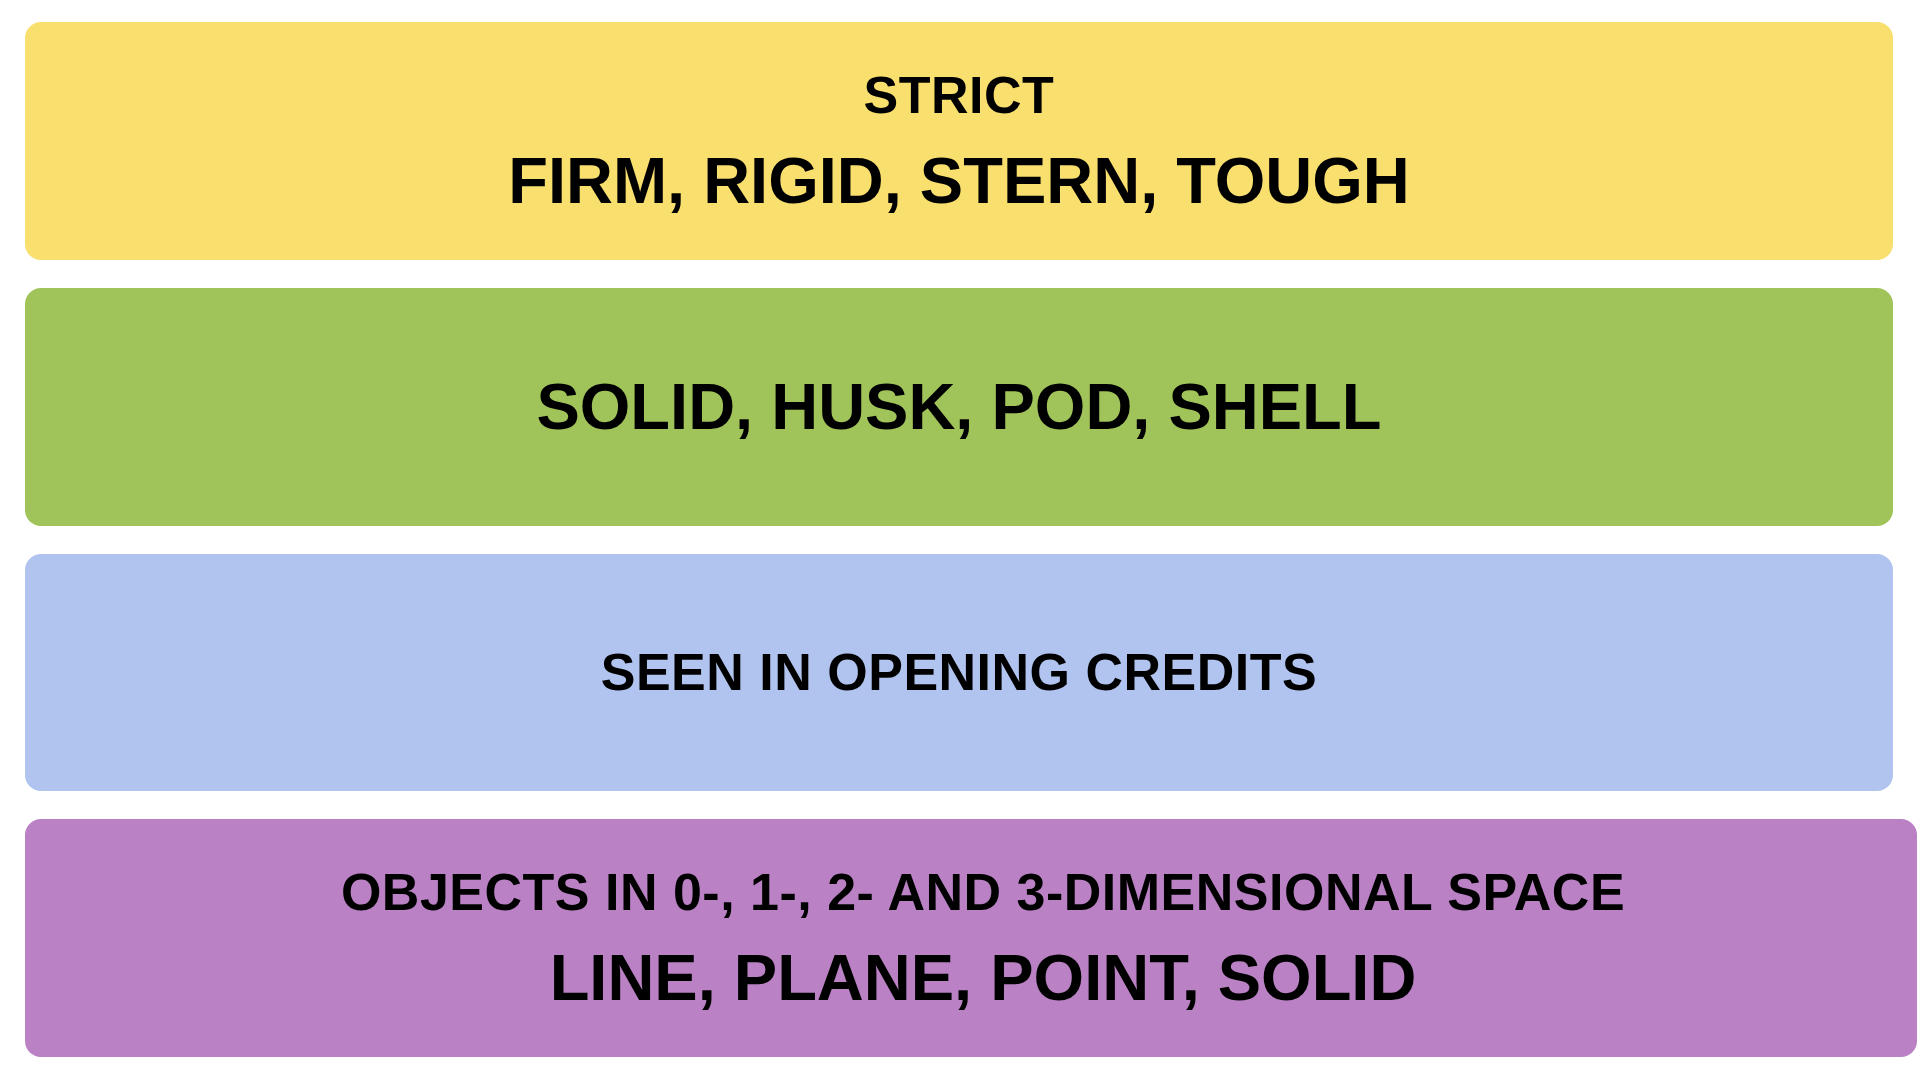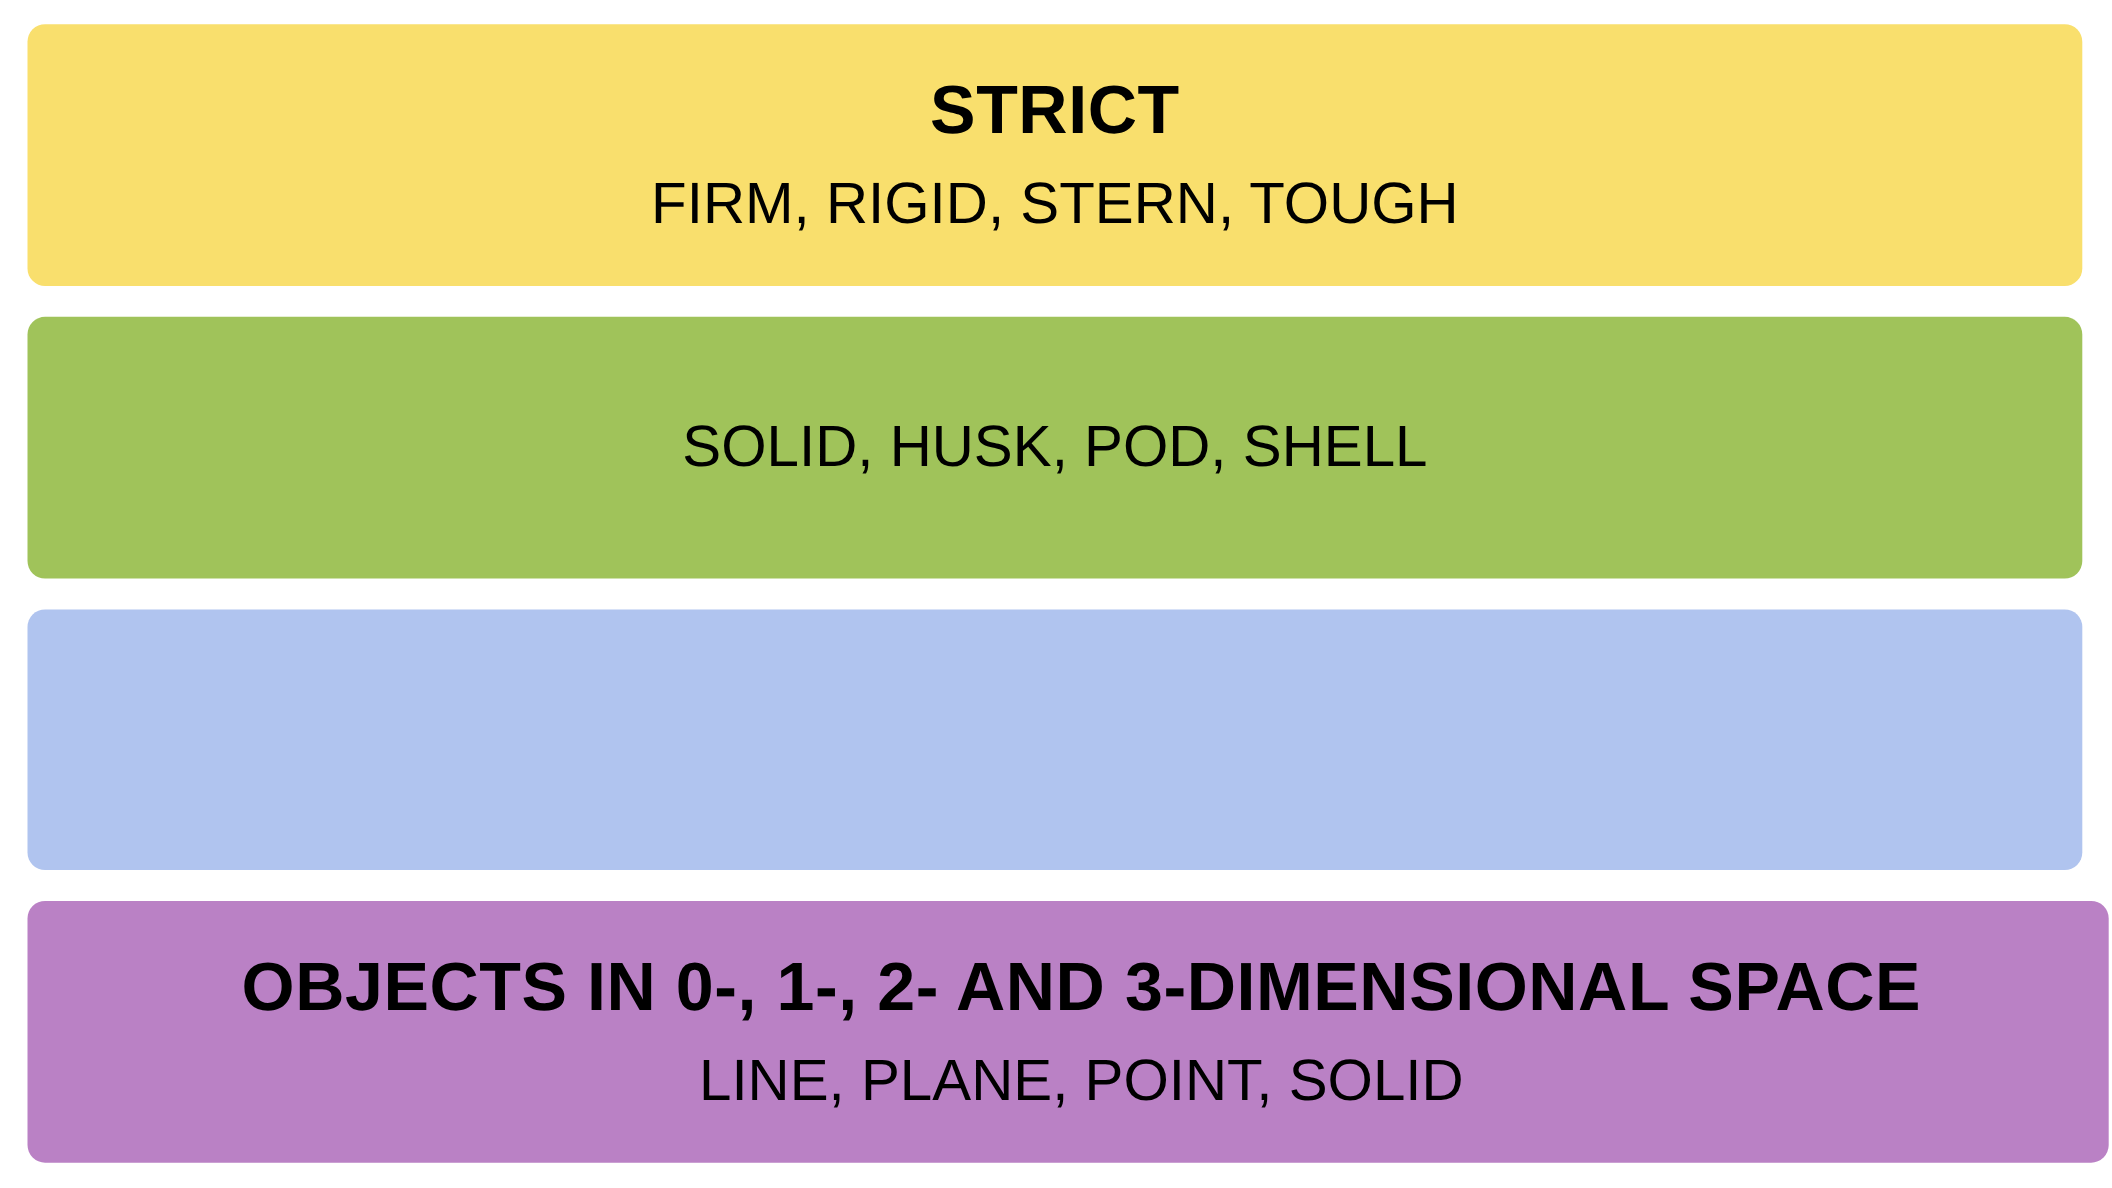--- a/index.html
+++ b/index.html
@@ -26,49 +26,50 @@
     border-radius: 16px;
     display: flex;
     flex-direction: column;
     align-items: center;
     justify-content: center;
     gap: 27px;
     color: #000000;
     text-align: center;
   }
   .group-title {
-    font-size: 62px;
+    font-size: 52px;
     font-weight: 700;
     line-height: 1;
     letter-spacing: 0.5px;
     white-space: nowrap;
   }
   .group-words {
-    font-size: 53px;
-    font-weight: 400;
+    font-size: 65px;
+    font-weight: 700;
     line-height: 1;
     letter-spacing: 0px;
     white-space: nowrap;
   }
 </style>
 </head>
 <body>
 
 <div class="board">
 
   <div class="group-row" style="background-color: rgb(249, 223, 109);">
     <div class="group-title">STRICT</div>
     <div class="group-words">FIRM, RIGID, STERN, TOUGH</div>
   </div>
 
   <div class="group-row" style="background-color: rgb(160, 195, 90);">
     <div class="group-words">SOLID, HUSK, POD, SHELL</div>
   </div>
 
   <div class="group-row" style="background-color: rgb(176, 196, 239);">
+    <div class="group-title">SEEN IN OPENING CREDITS</div>
   </div>
 
   <div class="group-row" style="background-color: rgb(186, 129, 197); padding-left: 24px;">
     <div class="group-title">OBJECTS IN 0-, 1-, 2- AND 3-DIMENSIONAL SPACE</div>
     <div class="group-words">LINE, PLANE, POINT, SOLID</div>
   </div>
 
 </div>
 
 </body></html>

